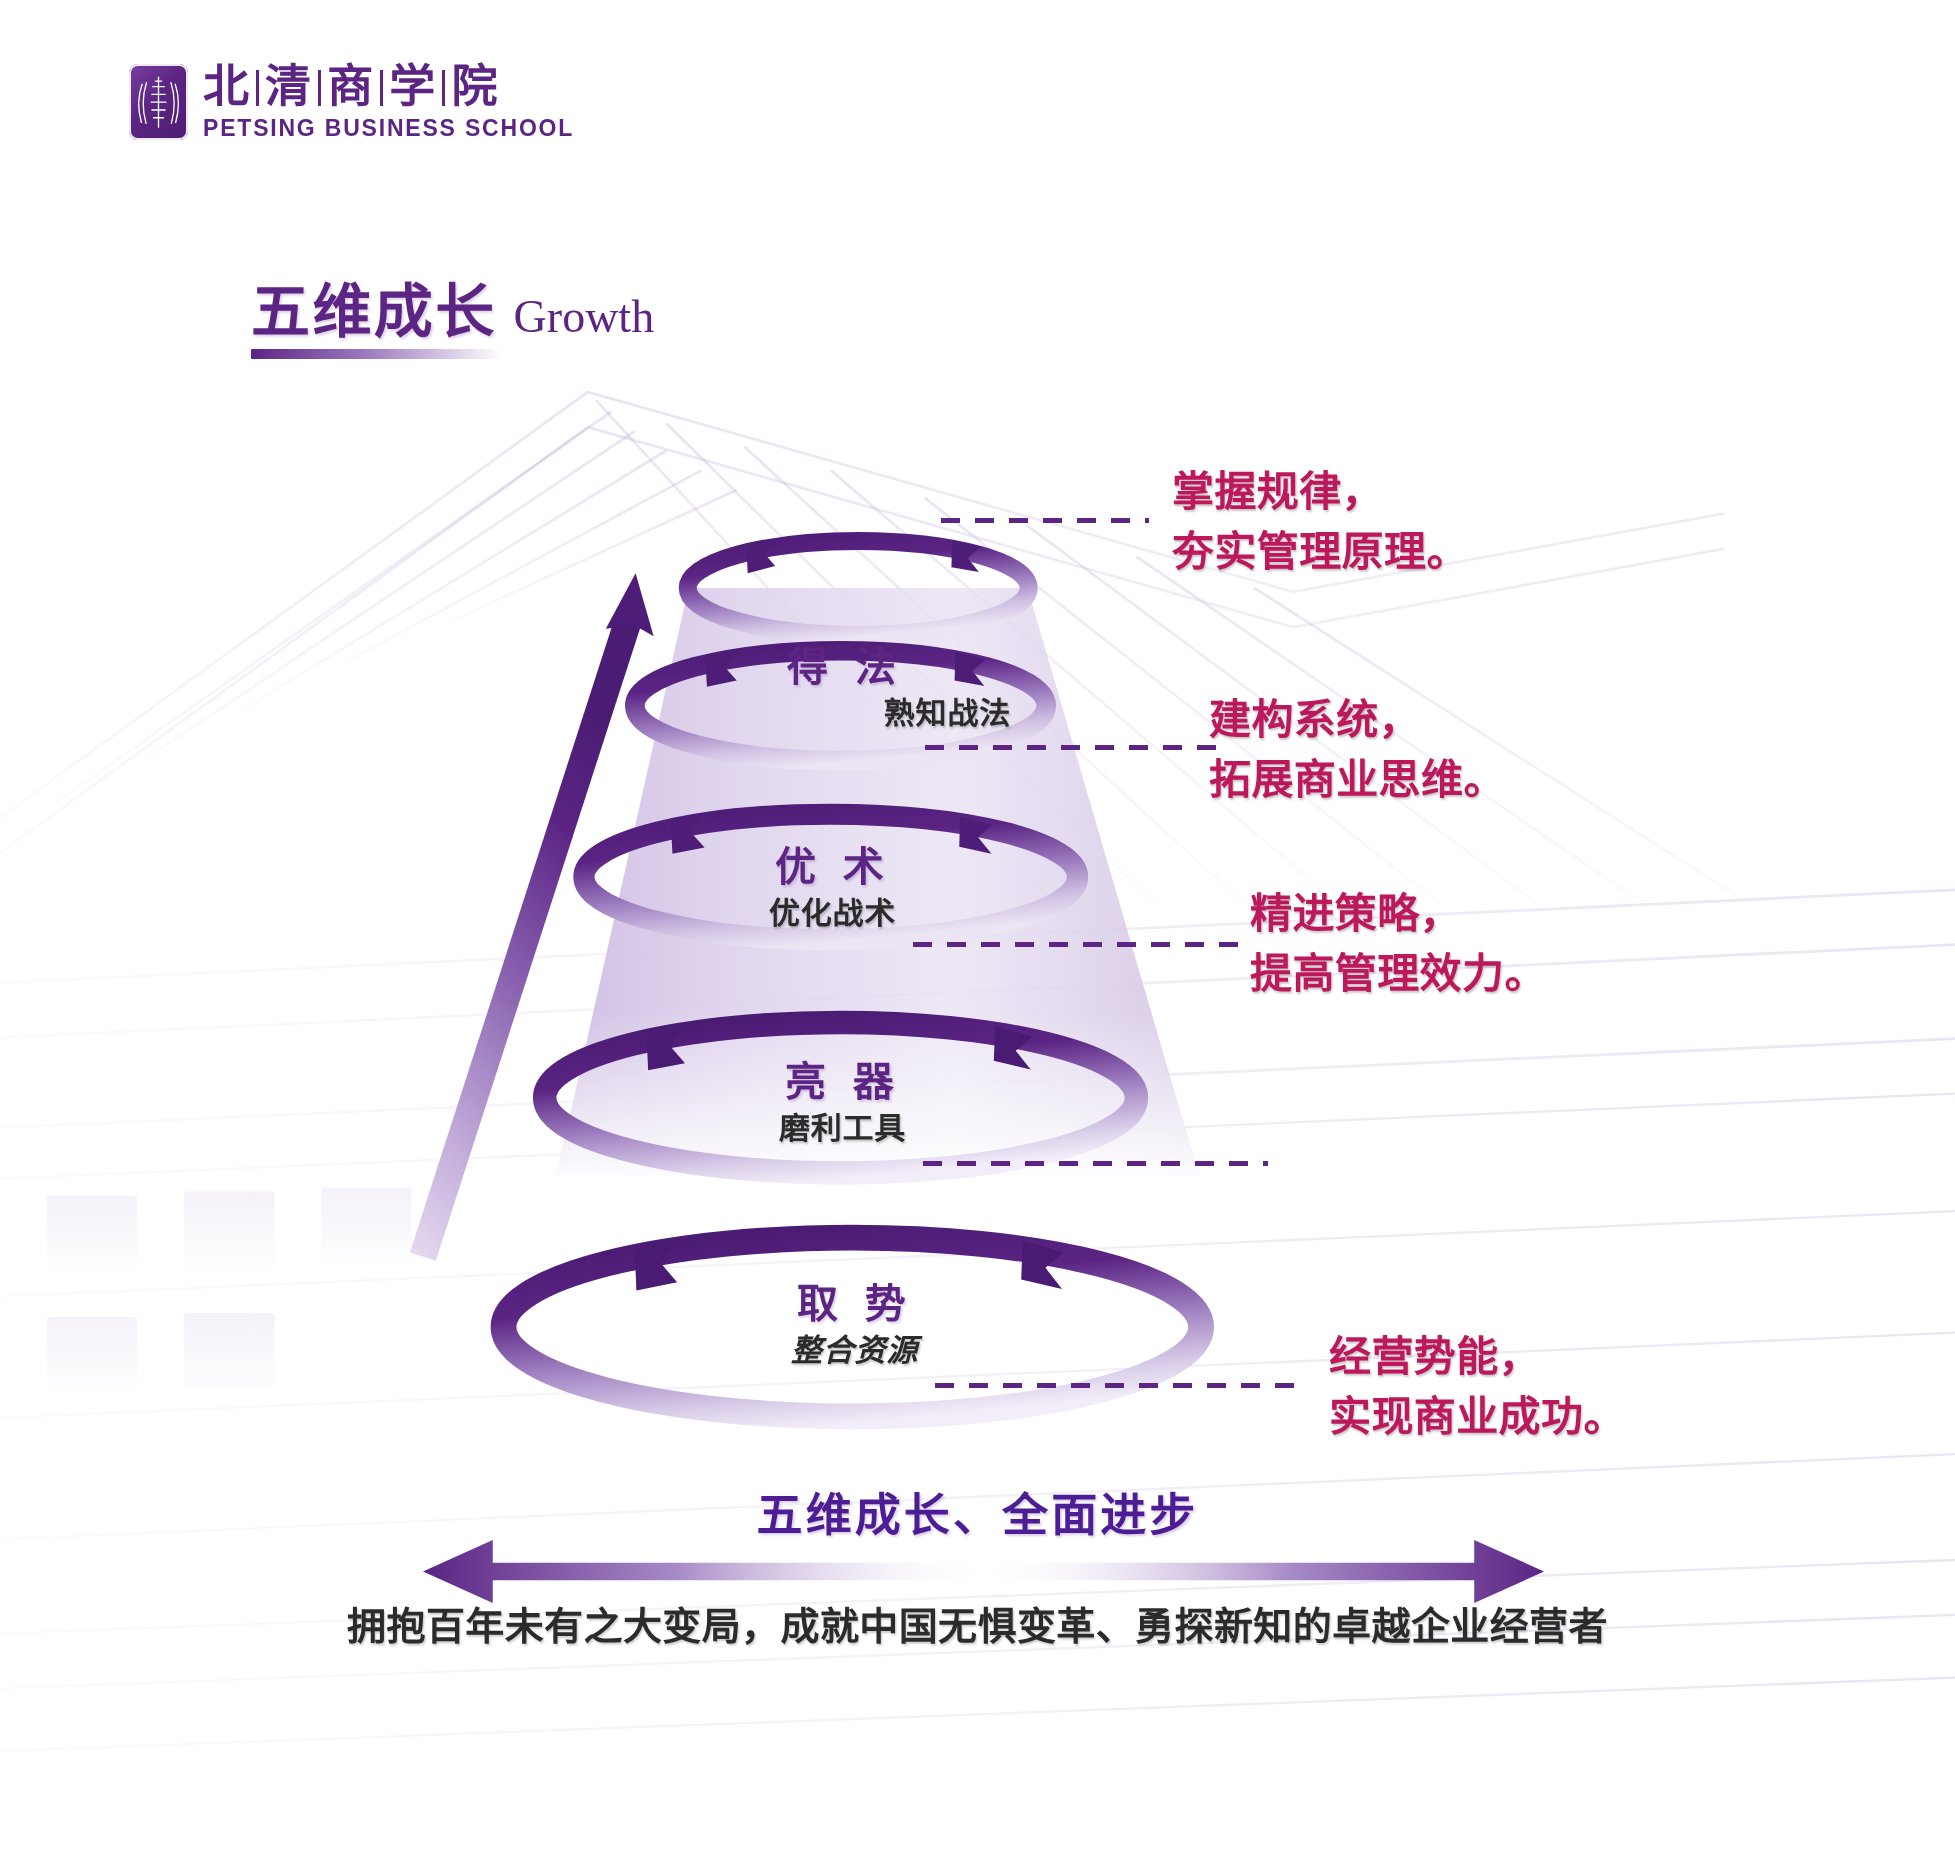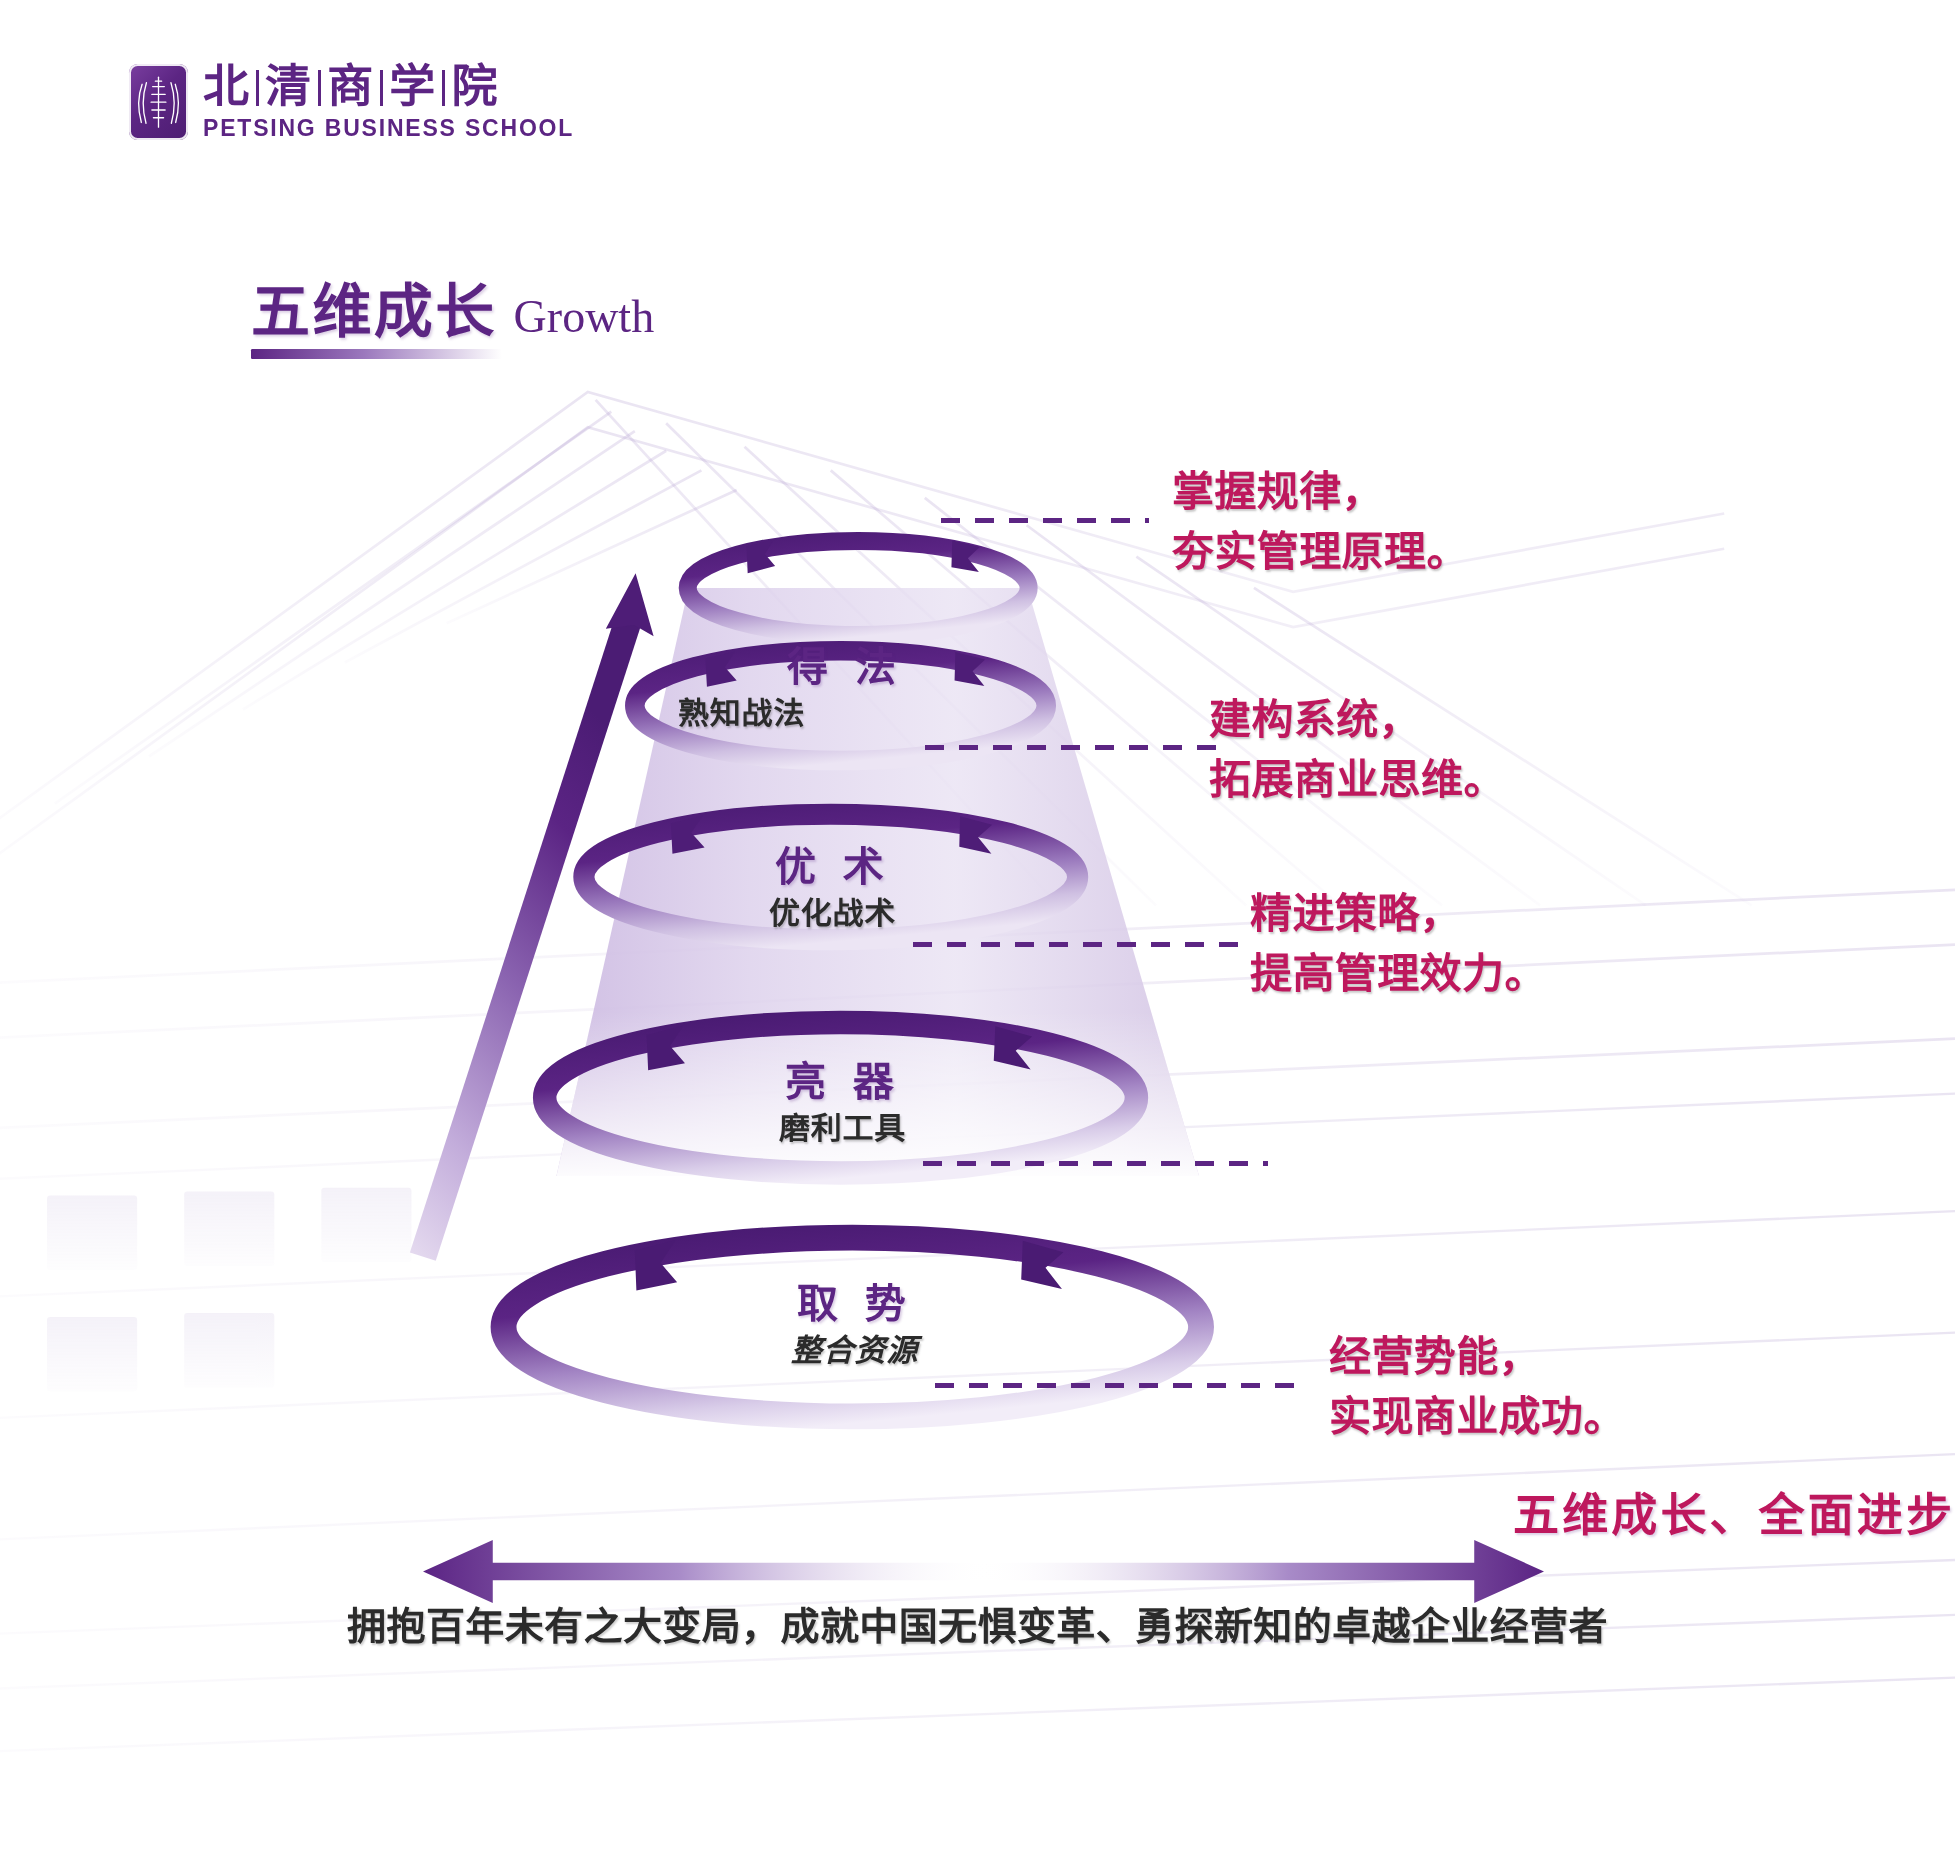--- a/index.html
+++ b/index.html
@@ -84,22 +84,22 @@
 
   
   .dash{
     position:absolute;height:5.1px;z-index:19;
     background-image:linear-gradient(90deg,#5c2583 0 55%,rgba(255,255,255,0) 55% 100%);
     background-size:34px 5.1px;background-repeat:repeat-x;
   }
 
   
   .bottom-head{
-    position:absolute;z-index:20;left:0;right:0;top:1478px;text-align:right;
-    font-size:46px;font-weight:700;color:#be185d;letter-spacing:3.1px;
+    position:absolute;z-index:20;left:0;right:0;top:1478px;text-align:center;
+    font-size:46px;font-weight:700;color:#4c1d95;letter-spacing:3.1px;
     font-family:"DejaVu Sans","Liberation Sans",sans-serif;
     text-shadow:1.6px 2px 2.4px rgba(92,37,131,.22);
   }
   .bottom-arrow{position:absolute;left:423px;top:1540px;width:1121px;height:63px;z-index:20;}
   .bottom-arrow svg{display:block;width:100%;height:100%;}
   .footer-line{
     position:absolute;z-index:20;left:0;right:0;top:1595px;text-align:center;
     font-size:39px;font-weight:700;color:#2b2b2b;letter-spacing:0.4px;
     font-family:Liberation Serif, serif;
     text-shadow:1.2px 1.6px 2px rgba(60,60,60,.25);
@@ -309,21 +309,21 @@
       </g>
     </svg>
   </div>
 
   <div class="dash" style="left:941px;top:518px;width:208px;"></div>
   <div class="tier-desc" style="left:1172px;top:462px;">掌握规律，
 夯实管理原理。</div>
 
   <div class="tier" style="left:678px;top:647px;width:333px;text-align:center;">
     <div class="tier-title">得 法</div>
-    <div class="tier-sub" style="text-align:left;">熟知战法</div>
+    <div class="tier-sub" style="text-align:right;">熟知战法</div>
   </div>
   <div class="dash" style="left:925px;top:745px;width:294px;"></div>
   <div class="tier-desc" style="left:1209px;top:690px;">建构系统，
 拓展商业思维。</div>
 
   <div class="tier" style="left:666px;top:847px;width:333px;text-align:center;">
     <div class="tier-title">优 术</div>
     <div class="tier-sub" style="text-align:center;">优化战术</div>
   </div>
   <div class="dash" style="left:913px;top:942px;width:329px;"></div>

